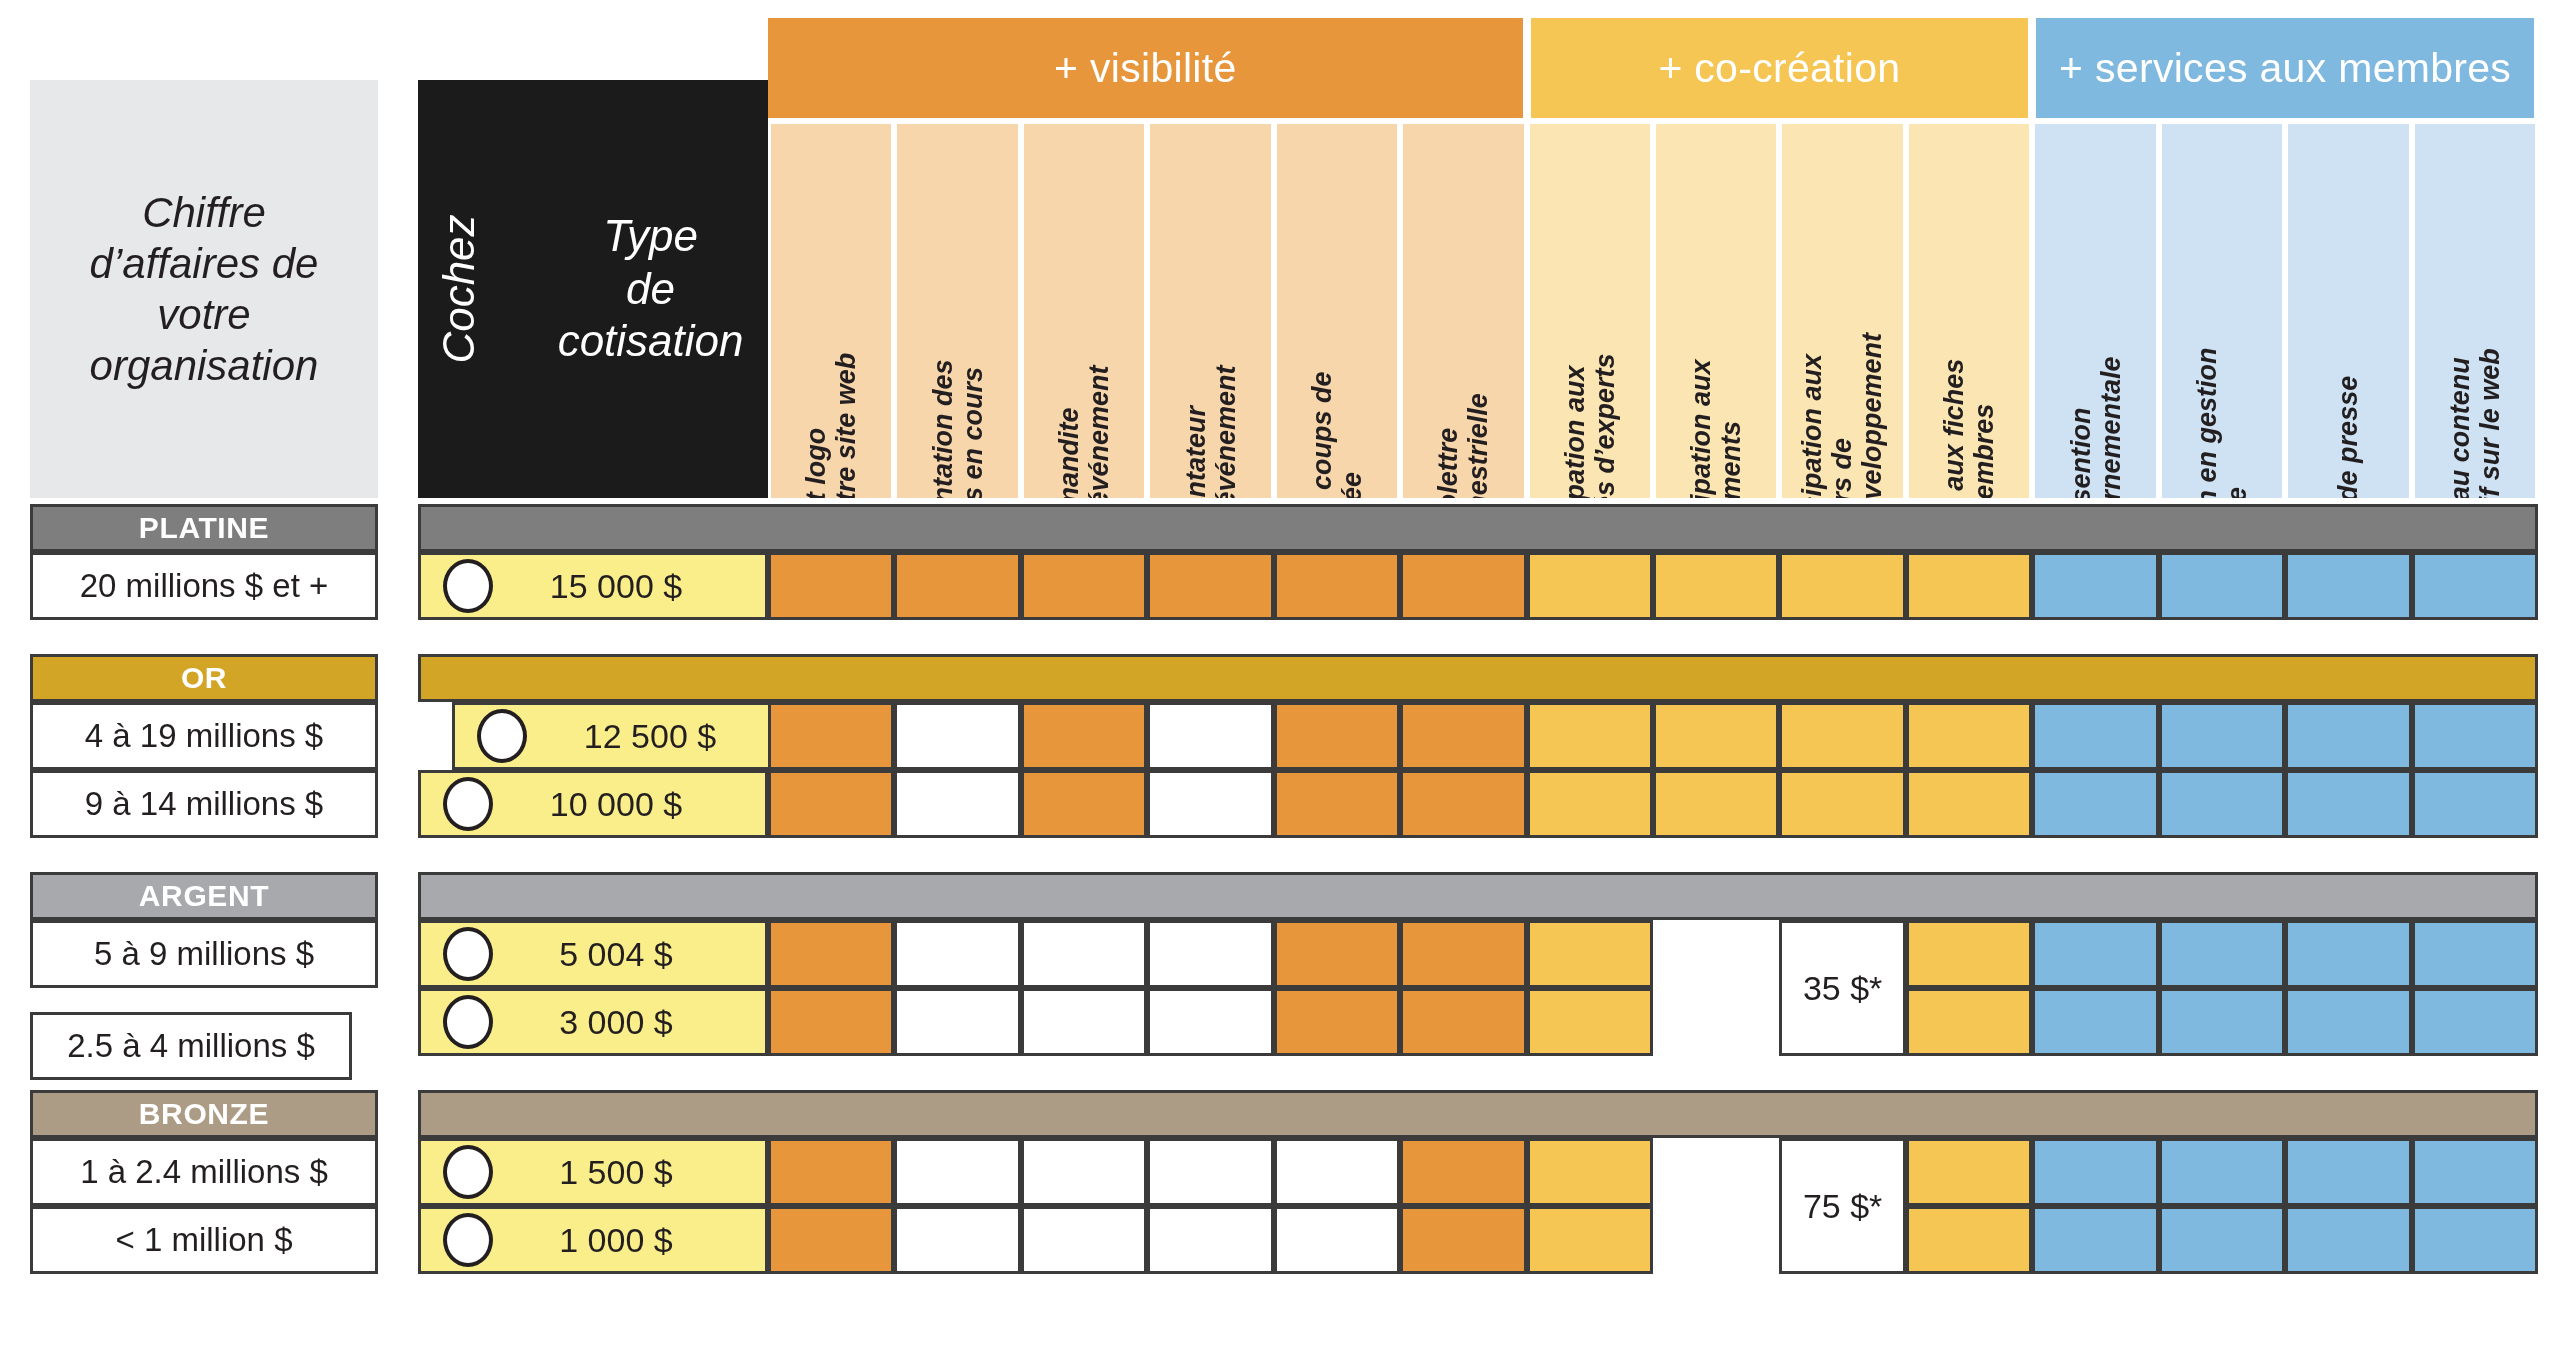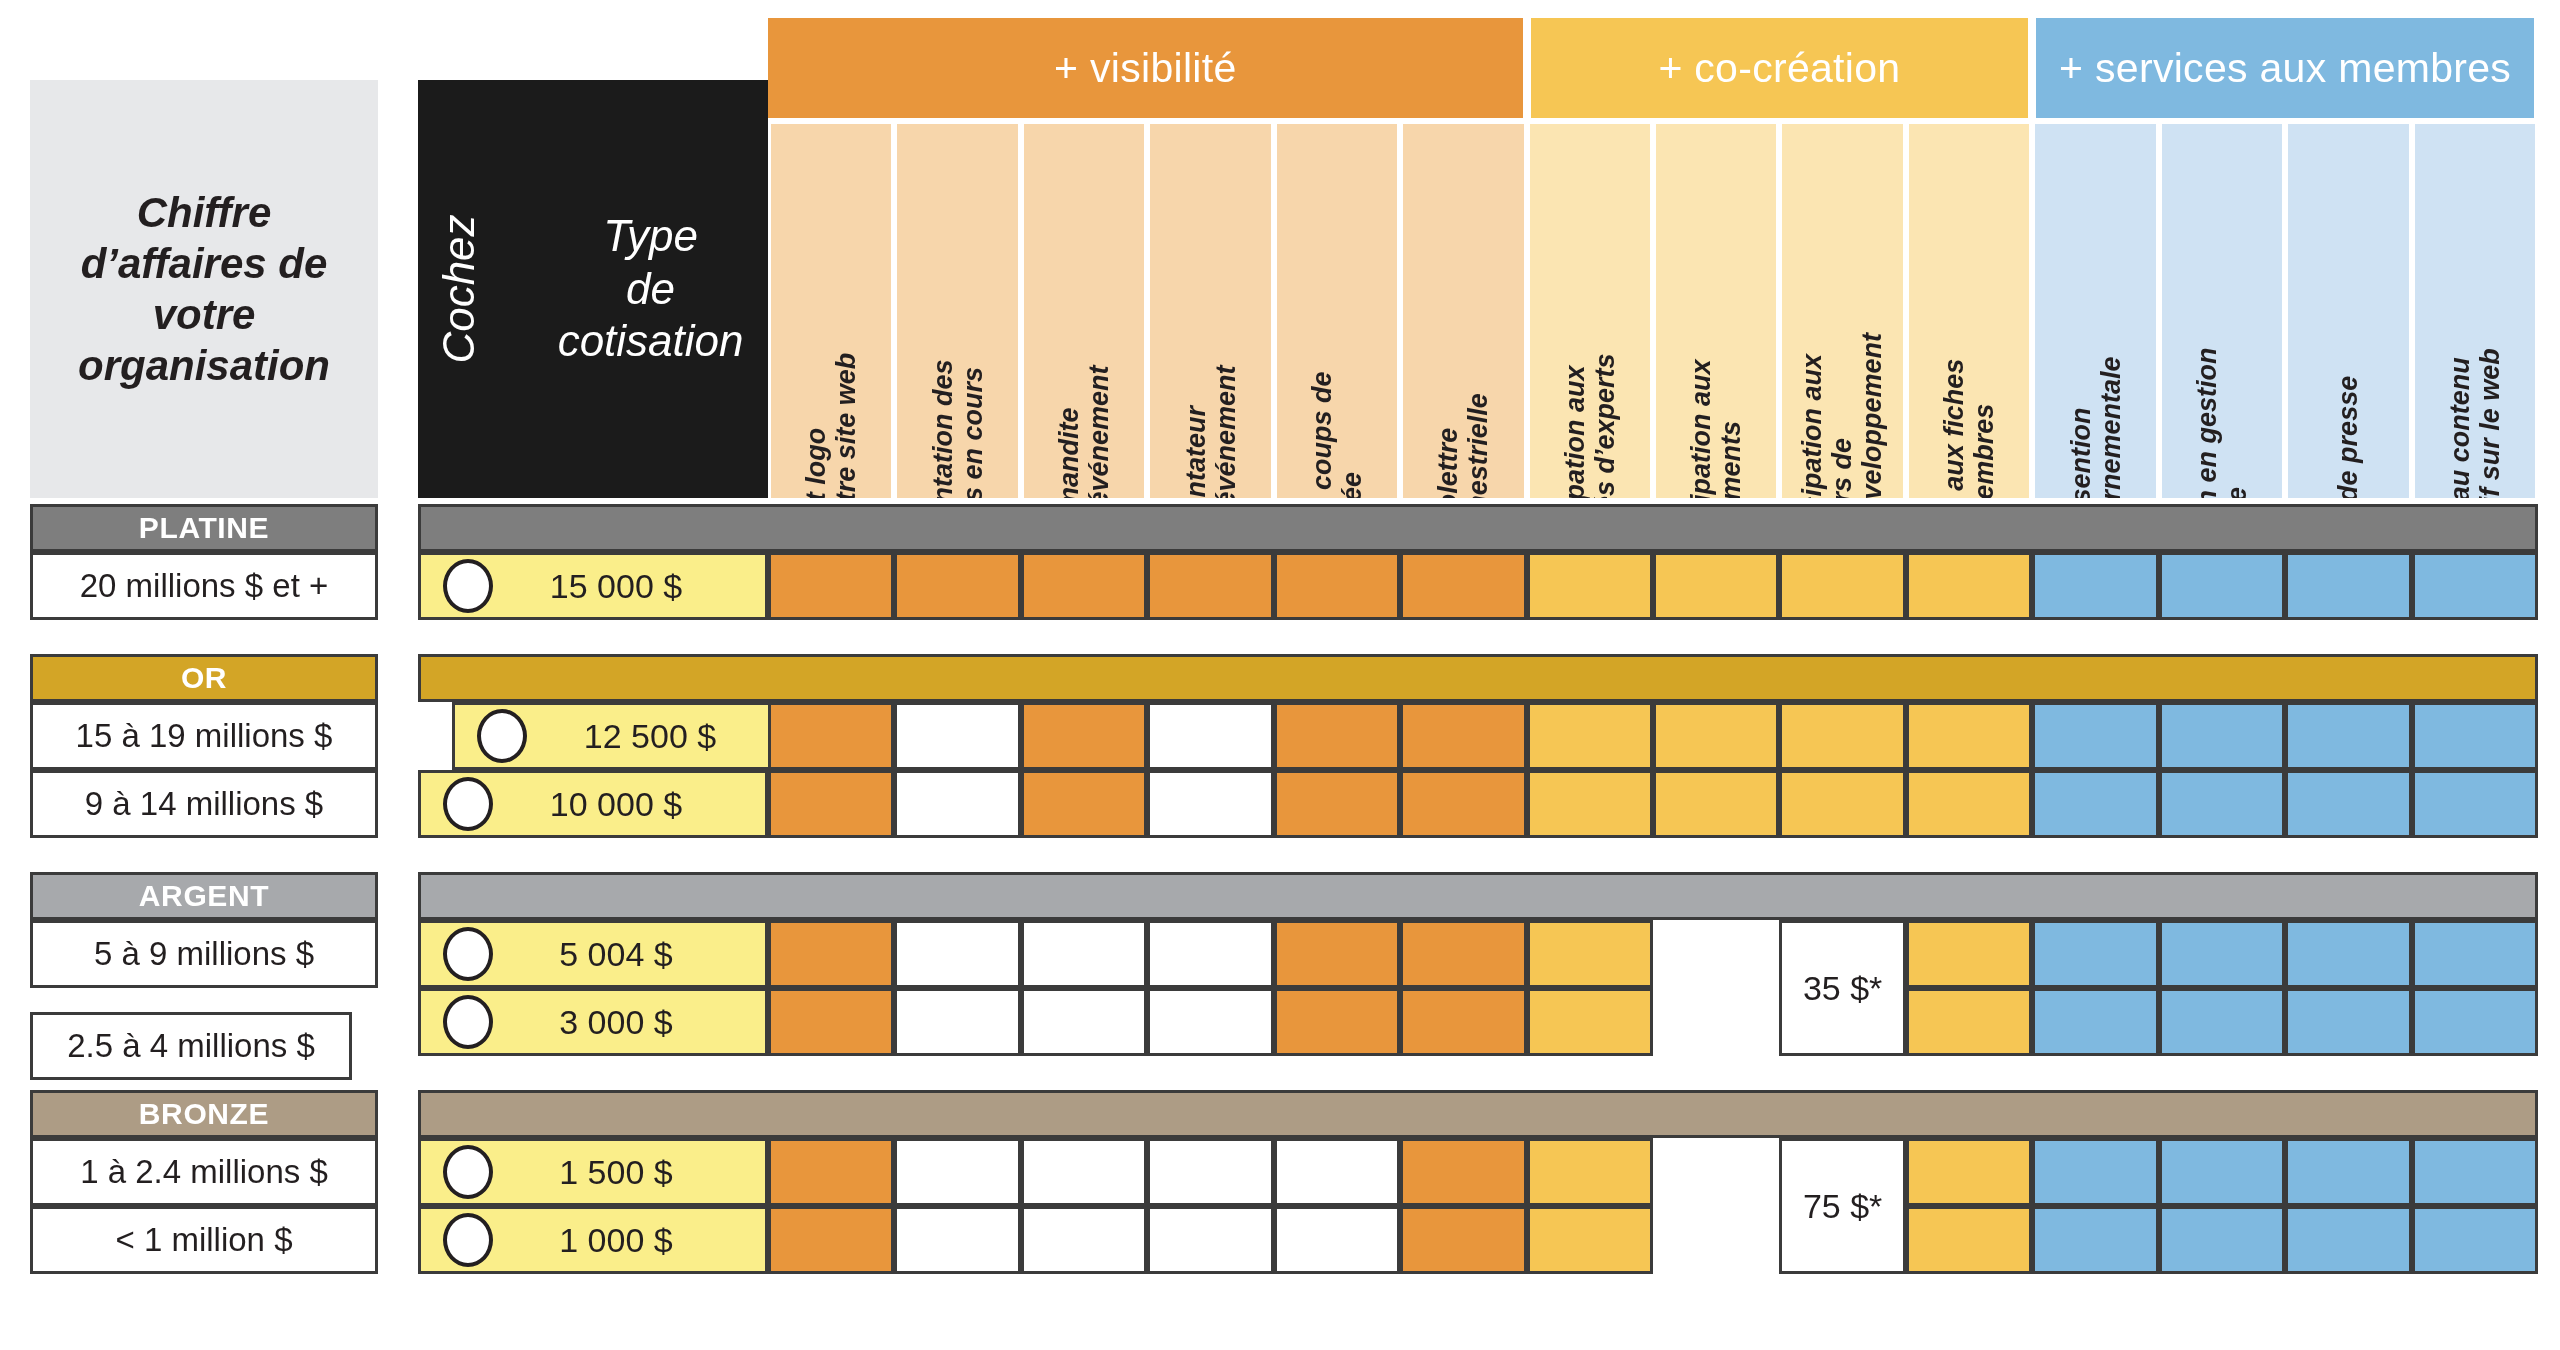--- a/index.html
+++ b/index.html
@@ -104,21 +104,21 @@
     <div class="groupband abs" style="left: 768px; top: 18px; width: 754.571px; height: 100px; background: rgb(232, 150, 60);">
       <span>+ visibilité</span>
     </div>
     <div class="groupband abs" style="left: 1530.57px; top: 18px; width: 497.714px; height: 100px; background: rgb(246, 198, 84);">
       <span>+ co-création</span>
     </div>
     <div class="groupband abs" style="left: 2036.29px; top: 18px; width: 497.714px; height: 100px; background: rgb(127, 185, 224);">
       <span>+ services aux membres</span>
     </div>
     <div class="leftHead abs" style="left: 30px; top: 80px; width: 348px; height: 418px;">
-      <div style="white-space: pre-line; font-weight: bold;">Chiffre
+      <div style="white-space: pre-line;">Chiffre
 d’affaires de
 votre
 organisation</div>
     </div>
     <div class="blackHead abs" style="left: 418px; top: 80px; width: 350px; height: 418px;">
       <div class="cochez">Cochez</div>
       <div class="type" style="white-space: pre-line;">Type
 de
 cotisation</div>
     </div>
@@ -201,21 +201,21 @@
     <div class="cell abs" style="left: 1905.86px; top: 552px; width: 126.429px; height: 68px; background: rgb(246, 198, 84);"></div>
     <div class="cell abs" style="left: 2032.29px; top: 552px; width: 126.429px; height: 68px; background: rgb(127, 185, 224);"></div>
     <div class="cell abs" style="left: 2158.71px; top: 552px; width: 126.429px; height: 68px; background: rgb(127, 185, 224);"></div>
     <div class="cell abs" style="left: 2285.14px; top: 552px; width: 126.429px; height: 68px; background: rgb(127, 185, 224);"></div>
     <div class="cell abs" style="left: 2411.57px; top: 552px; width: 126.429px; height: 68px; background: rgb(127, 185, 224);"></div>
     <div class="tierband abs" style="left: 30px; top: 654px; width: 348px; height: 48px; background: rgb(211, 165, 38);">
       <span>OR</span>
     </div>
     <div class="tierband right abs" style="left: 418px; top: 654px; width: 2120px; height: 48px; background: rgb(211, 165, 38);"></div>
     <div class="revcell abs" style="left: 30px; top: 702px; width: 348px; height: 68px;">
-      <span>15 à 19 millions $</span>
+      <span>4 à 19 millions $</span>
     </div>
     <div class="pricecell abs" style="left: 418px; top: 702px; width: 350px; height: 68px; margin-left: 34px;">
       <span class="radio"></span>
       <span class="amt">12 500 $</span>
     </div>
     <div class="cell abs" style="left: 768px; top: 702px; width: 126.429px; height: 68px; background: rgb(232, 150, 60);"></div>
     <div class="cell abs" style="left: 894.429px; top: 702px; width: 126.429px; height: 68px; background: rgb(255, 255, 255);"></div>
     <div class="cell abs" style="left: 1020.86px; top: 702px; width: 126.429px; height: 68px; background: rgb(232, 150, 60);"></div>
     <div class="cell abs" style="left: 1147.29px; top: 702px; width: 126.429px; height: 68px; background: rgb(255, 255, 255);"></div>
     <div class="cell abs" style="left: 1273.71px; top: 702px; width: 126.429px; height: 68px; background: rgb(232, 150, 60);"></div>

